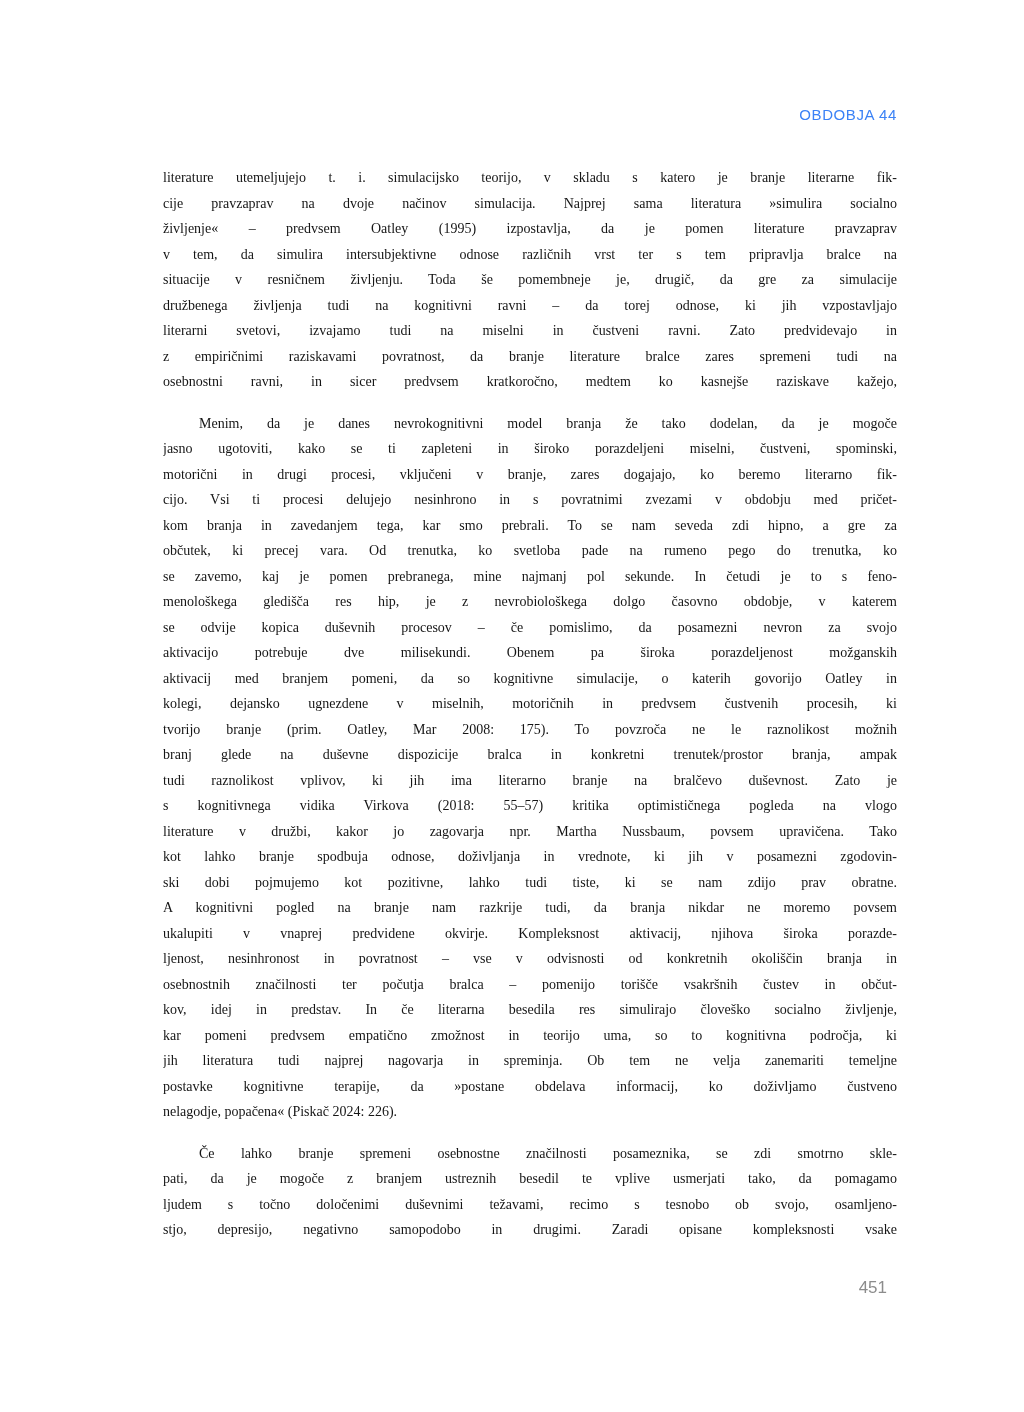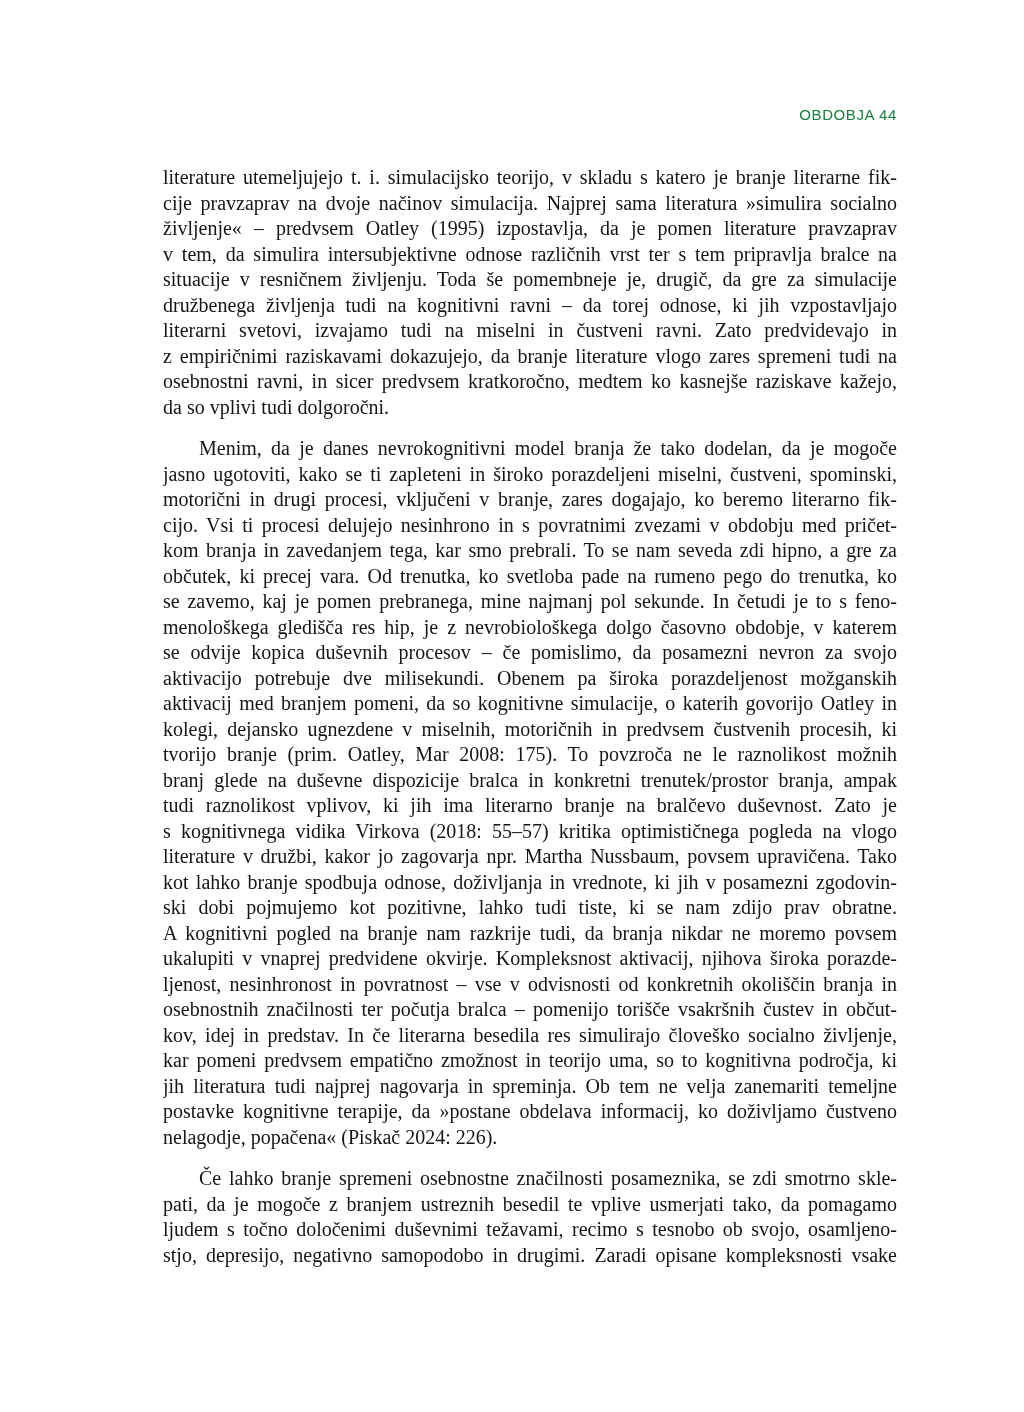--- a/index.html
+++ b/index.html
@@ -24,21 +24,21 @@
     font-size: 15px;
     letter-spacing: 0.6px;
     color: #3a3a3a;
   }
   .text-block {
     position: absolute;
     top: 165px;
     left: 163px;
     width: 734px;
     font-family: "Liberation Serif", serif;
-    font-size: 20px;
+    font-size: 14px;
     color: #151515;
   }
   .paragraph {
     margin: 0;
     padding: 0;
   }
   .line {
     height: 25.5px;
     line-height: 25.5px;
     overflow: hidden;
@@ -63,34 +63,33 @@
     font-family: "Liberation Sans", sans-serif;
     font-size: 17px;
     color: #8c8c8c;
   }
 </style>
 </head>
 <body>
 
 <div class="page" style="background: rgb(255, 255, 255);">
 
-  <div class="running-header" style="color: #15803d;">OBDOBJA 44</div>
+  <div class="running-header" style="color: #3b82f6;">OBDOBJA 44</div>
 
   <div class="text-block" style="color: rgb(21, 21, 21);">
       <div class="paragraph">
         <div class="line">literature utemeljujejo t. i. simulacijsko teorijo, v skladu s katero je branje literarne fik-</div>
         <div class="line">cije pravzaprav na dvoje načinov simulacija. Najprej sama literatura »simulira socialno</div>
         <div class="line">življenje« – predvsem Oatley (1995) izpostavlja, da je pomen literature pravzaprav</div>
         <div class="line">v tem, da simulira intersubjektivne odnose različnih vrst ter s tem pripravlja bralce na</div>
         <div class="line">situacije v resničnem življenju. Toda še pomembneje je, drugič, da gre za simulacije</div>
         <div class="line">družbenega življenja tudi na kognitivni ravni – da torej odnose, ki jih vzpostavljajo</div>
         <div class="line">literarni svetovi, izvajamo tudi na miselni in čustveni ravni. Zato predvidevajo in</div>
-        <div class="line">z empiričnimi raziskavami dokazujejo, da branje literature vlogo zares spremeni tudi na</div>
+        <div class="line">z empiričnimi raziskavami povratnost, da branje literature bralce zares spremeni tudi na</div>
         <div class="line">osebnostni ravni, in sicer predvsem kratkoročno, medtem ko kasnejše raziskave kažejo,</div>
-        <div class="line last-left">da so vplivi tudi dolgoročni.</div>
       </div>
       <div class="paragraph">
         <div class="line indented">Menim, da je danes nevrokognitivni model branja že tako dodelan, da je mogoče</div>
         <div class="line">jasno ugotoviti, kako se ti zapleteni in široko porazdeljeni miselni, čustveni, spominski,</div>
         <div class="line">motorični in drugi procesi, vključeni v branje, zares dogajajo, ko beremo literarno fik-</div>
         <div class="line">cijo. Vsi ti procesi delujejo nesinhrono in s povratnimi zvezami v obdobju med pričet-</div>
         <div class="line">kom branja in zavedanjem tega, kar smo prebrali. To se nam seveda zdi hipno, a gre za</div>
         <div class="line">občutek, ki precej vara. Od trenutka, ko svetloba pade na rumeno pego do trenutka, ko</div>
         <div class="line">se zavemo, kaj je pomen prebranega, mine najmanj pol sekunde. In četudi je to s feno-</div>
         <div class="line">menološkega gledišča res hip, je z nevrobiološkega dolgo časovno obdobje, v katerem</div>
@@ -116,14 +115,15 @@
         <div class="line last-left">nelagodje, popačena« (Piskač 2024: 226).</div>
       </div>
       <div class="paragraph">
         <div class="line indented">Če lahko branje spremeni osebnostne značilnosti posameznika, se zdi smotrno skle-</div>
         <div class="line">pati, da je mogoče z branjem ustreznih besedil te vplive usmerjati tako, da pomagamo</div>
         <div class="line">ljudem s točno določenimi duševnimi težavami, recimo s tesnobo ob svojo, osamljeno-</div>
         <div class="line">stjo, depresijo, negativno samopodobo in drugimi. Zaradi opisane kompleksnosti vsake</div>
       </div>
     </div>
 
+  <div class="page-number" style="color: rgb(140, 140, 140);">451</div>
 
 </div>
 
 </body></html>

